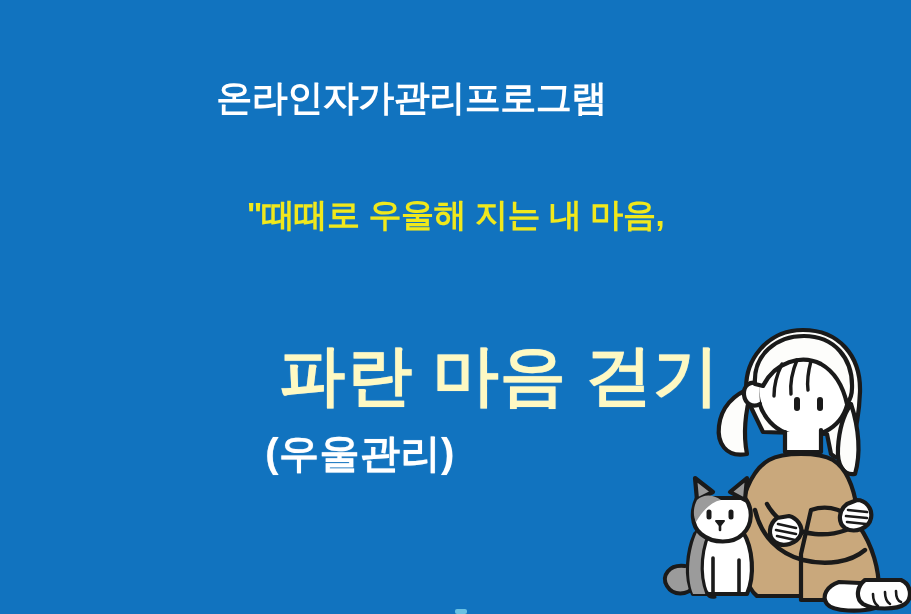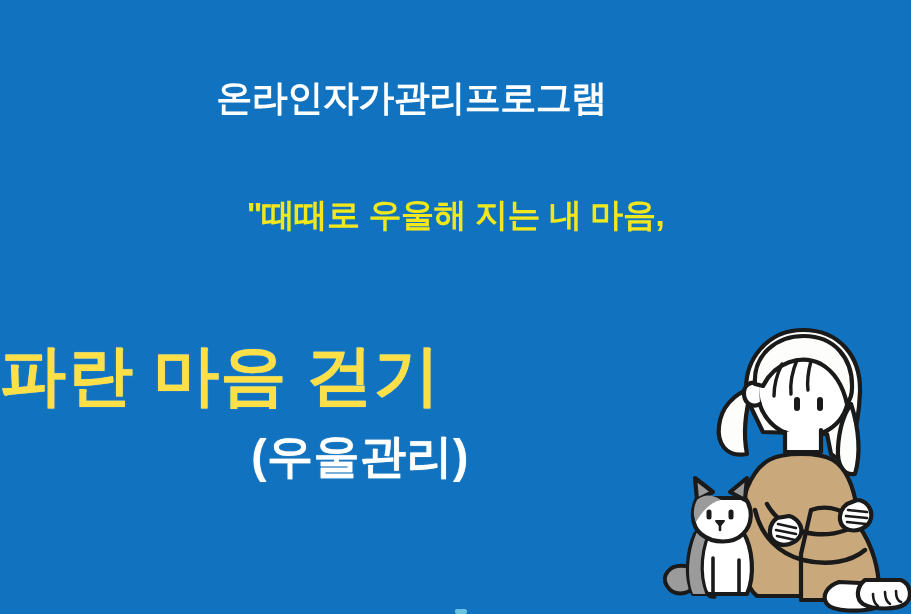--- a/index.html
+++ b/index.html
@@ -48,37 +48,37 @@
     white-space: nowrap;
   }
   .quote-line { display: block; }
 
   
   .main-heading {
     position: absolute;
     left: 0;
     top: 340px;
     width: 720px;
-    text-align: left;
-    color: #fde047;
+    text-align: right;
+    color: #fef9c3;
     font-size: 66px;
     font-weight: 700;
     letter-spacing: 1px;
     line-height: 1.08;
     white-space: nowrap;
     text-shadow: 0 0 1px rgba(255,255,255,0.55);
   }
   .sub-heading {
     position: absolute;
     left: 0;
     top: 431px;
     width: 720px;
     text-align: center;
     color: #ffffff;
-    font-size: 46px;
+    font-size: 40px;
     font-weight: 700;
     letter-spacing: 0.5px;
     line-height: 1.1;
     white-space: nowrap;
     text-shadow: 0 0 1px rgba(255,255,255,0.55);
   }
 
   
   .illustration {
     position: absolute;

